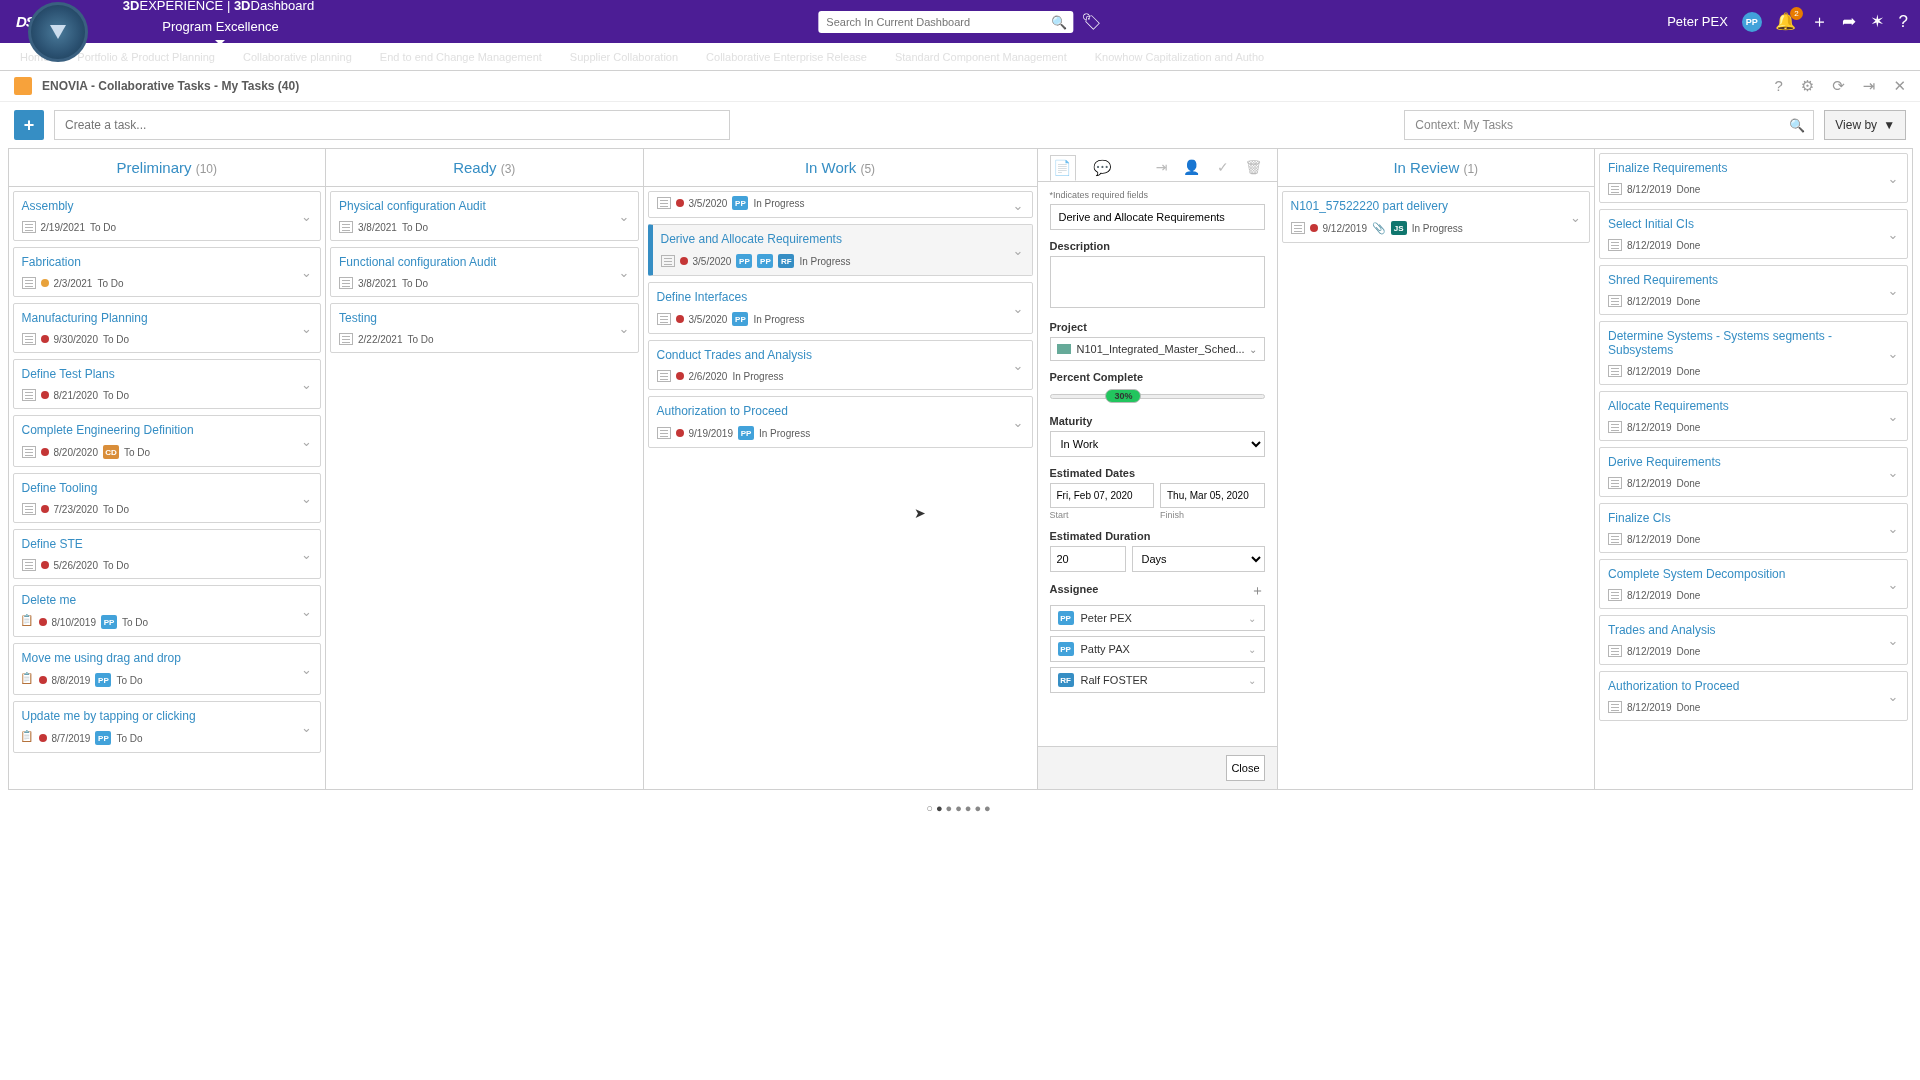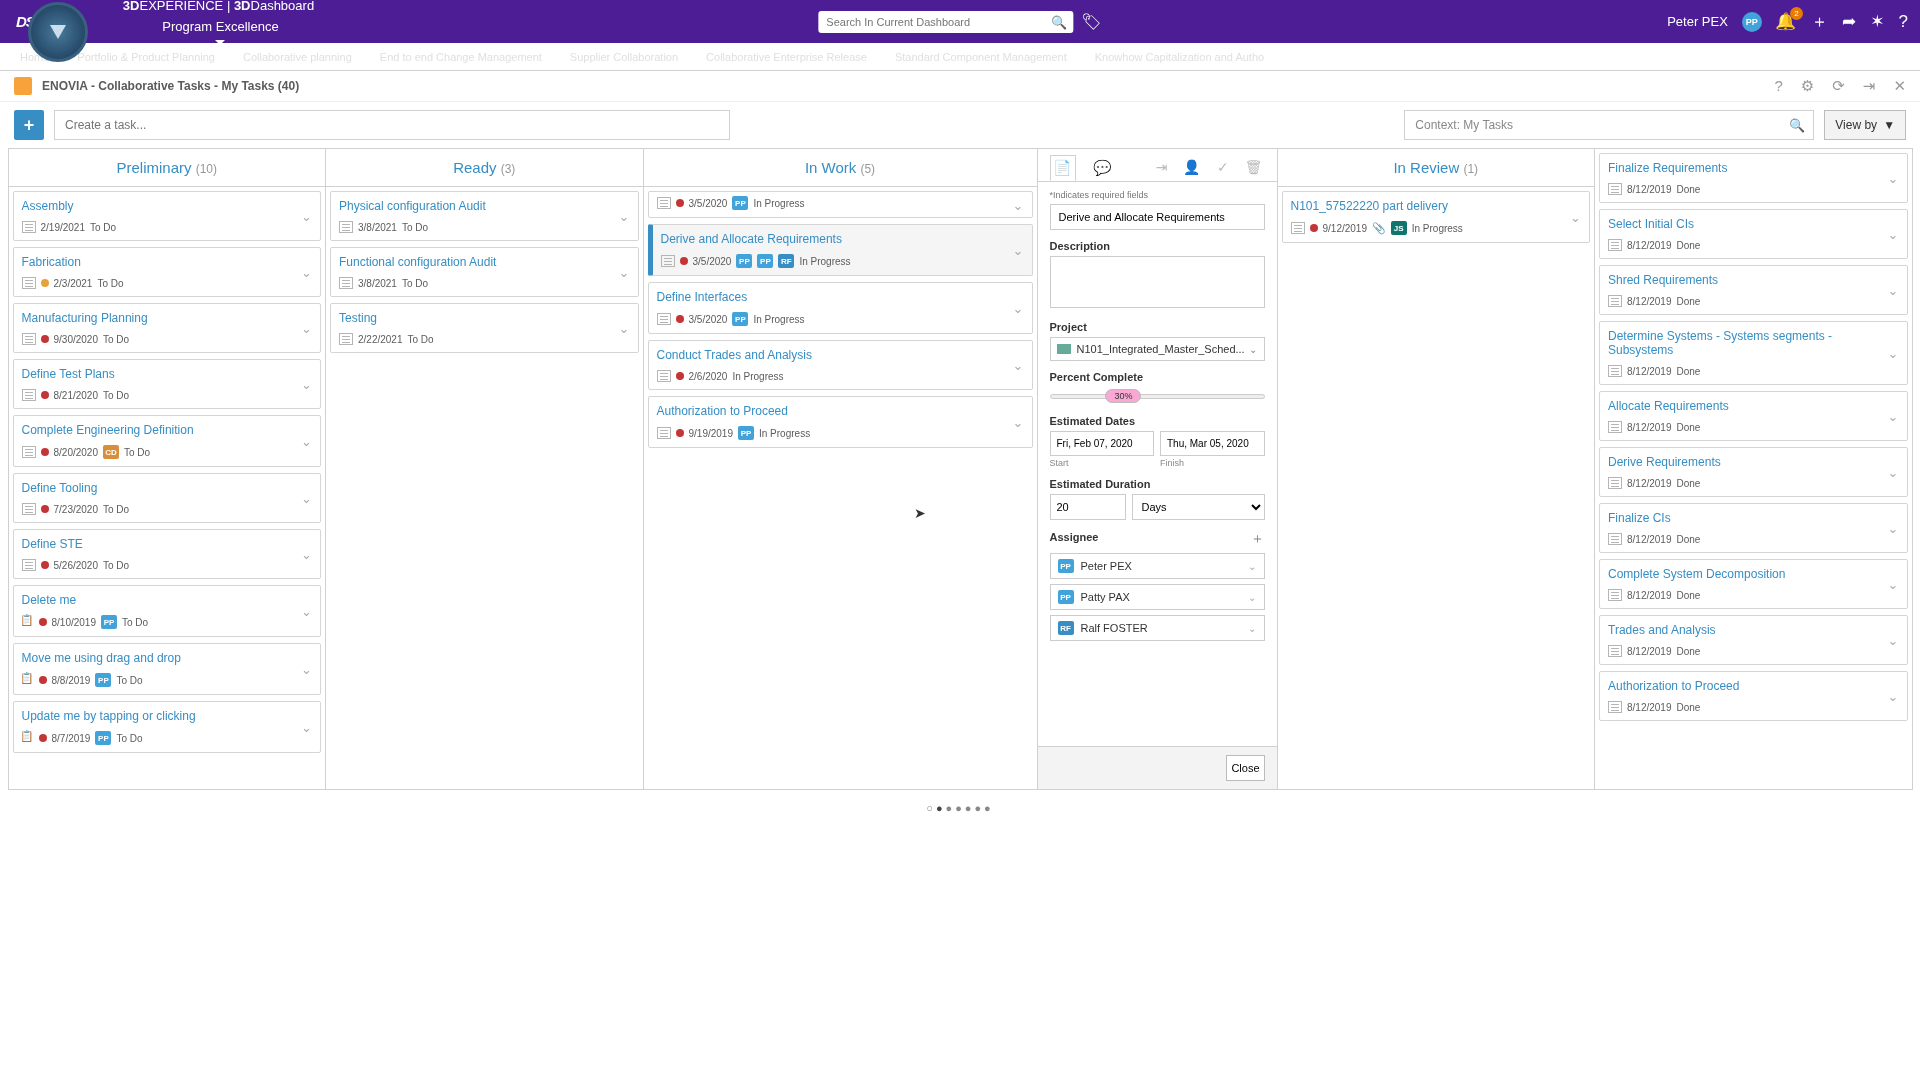--- a/index.html
+++ b/index.html
@@ -81,21 +81,21 @@
 .dlabel { font-size: 11px; font-weight: bold; color: #333; margin-bottom: 4px; display: block; }
 .dinput { width: 100%; border: 1px solid #ccc; padding: 6px 8px; font-size: 11px; }
 .dtextarea { width: 100%; height: 52px; border: 1px solid #ccc; padding: 6px; font-size: 11px; resize: none; }
 .dselect { width: 100%; border: 1px solid #ccc; padding: 5px 6px; font-size: 11px; background: #fff; }
 .proj-row { display: flex; align-items: center; gap: 6px; border: 1px solid #ccc; padding: 5px 6px; font-size: 11px; background: #fff; position: relative; }
 .proj-icon { width: 14px; height: 10px; background: #6a9; display: inline-block; }
 .proj-chev { position: absolute; right: 6px; color: #888; font-size: 10px; }
 
 .slider-wrap { position: relative; height: 18px; }
 .slider-track { position: absolute; left: 0; right: 0; top: 7px; height: 5px; background: #eee; border: 1px solid #ccc; border-radius: 3px; }
-.slider-thumb { position: absolute; left: 26%; top: 2px; background: #f9a8d4; border: 1px solid #bbb; border-radius: 9px; padding: 1px 8px; font-size: 9px; }
+.slider-thumb { position: absolute; left: 26%; top: 2px; background: #22c55e; border: 1px solid #bbb; border-radius: 9px; padding: 1px 8px; font-size: 9px; font-weight: bold; }
 
 .date-row { display: flex; gap: 6px; }
 .date-box { flex: 1; }
 .date-box input { width: 100%; border: 1px solid #ccc; padding: 6px; font-size: 10px; }
 .date-lbl { font-size: 9px; color: #888; margin-top: 2px; }
 
 .dur-row { display: flex; gap: 6px; }
 .dur-row input { width: 76px; border: 1px solid #ccc; padding: 6px; font-size: 11px; }
 .dur-row select { flex: 1; border: 1px solid #ccc; padding: 5px; font-size: 11px; background: #fff; }
 
@@ -439,20 +439,26 @@
             <span>N101_Integrated_Master_Sched...</span>
             <span class="proj-chev">⌄</span>
           </div>
         </div>
         <div class="dfield">
           <label class="dlabel">Percent Complete</label>
           <div class="slider-wrap">
             <div class="slider-track"></div>
             <div class="slider-thumb">30%</div>
           </div>
+        </div>
+        <div class="dfield">
+          <label class="dlabel">Maturity</label>
+          <select class="dselect">
+            <option>In Work</option>
+          </select>
         </div>
         <div class="dfield">
           <label class="dlabel">Estimated Dates</label>
           <div class="date-row">
             <div class="date-box">
               <input value="Fri, Feb 07, 2020" style="">
               <div class="date-lbl">Start</div>
             </div>
             <div class="date-box">
               <input value="Thu, Mar 05, 2020" style="">

